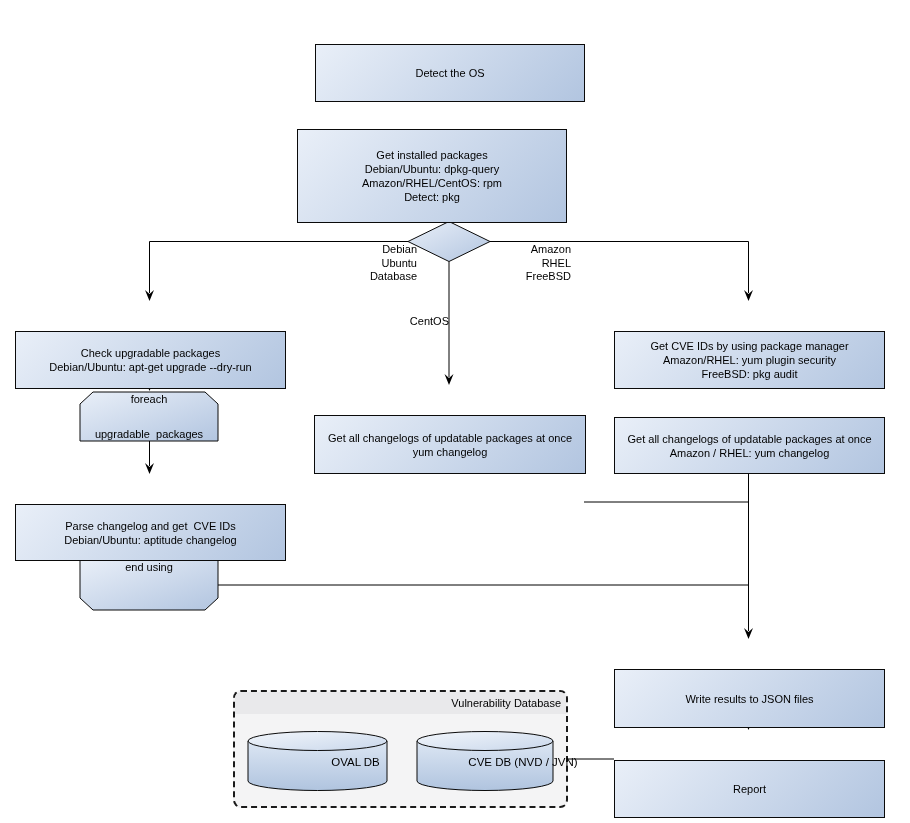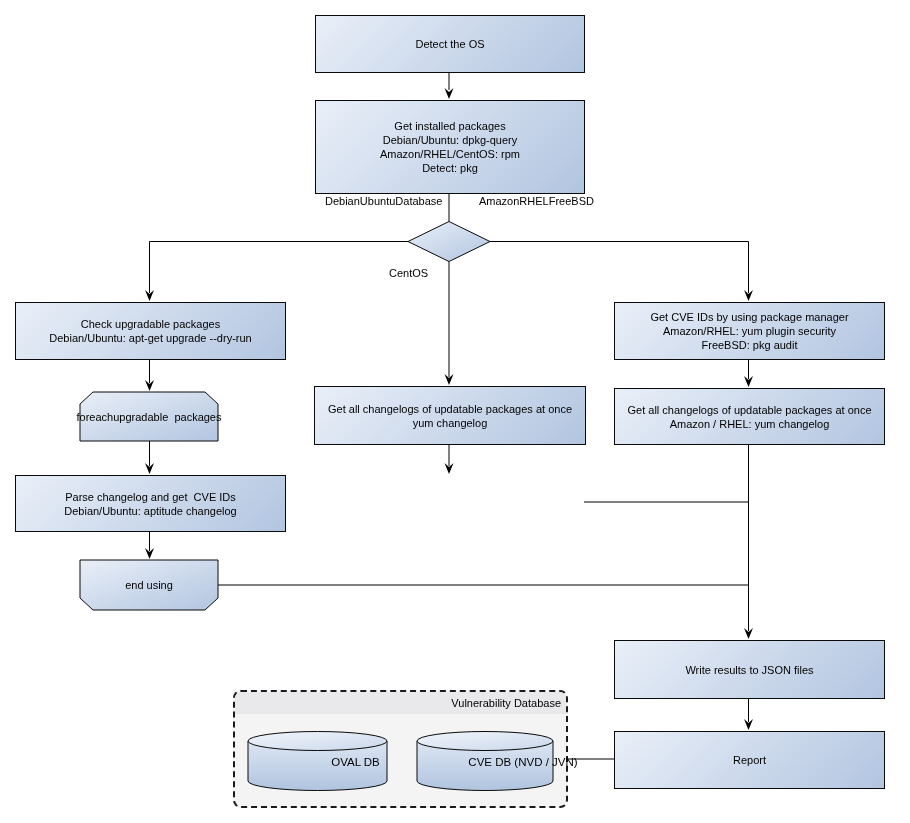--- a/index.html
+++ b/index.html
@@ -7,32 +7,32 @@
     position:relative;width:910px;height:823px;background:#ffffff;
     font-family:"Liberation Sans",sans-serif;color:#000;overflow:hidden;
   }
   .layer{position:absolute;left:0;top:0;}
   #shape-layer{z-index:2;}
   .node{
     position:absolute;z-index:3;
     background:linear-gradient(135deg,var(--node-gradient-start,#e9eff8) 0%,var(--node-gradient-end,#b2c5e0) 100%);
     border:1px solid var(--node-border,#0a0a0a);
     display:flex;flex-direction:column;align-items:center;justify-content:center;
-    font-size:11px;line-height:14px;text-align:center;
+    font-size:11px;line-height:14px;text-align:center;margin-top:29px;
   }
   .node-line{white-space:pre;}
   .shape-text{
     position:absolute;z-index:3;background:transparent;
-    display:flex;flex-direction:row;align-items:center;justify-content:center;
+    display:flex;flex-direction:column;align-items:center;justify-content:space-between;
     font-size:11px;line-height:14px;text-align:center;border-radius:21px;
   }
   .edge-label{
     position:absolute;z-index:3;
-    display:flex;flex-direction:row;align-items:flex-end;
-    font-size:11px;line-height:13.5px;text-align:center;background:transparent;
+    display:flex;flex-direction:column;align-items:flex-end;
+    font-size:11px;line-height:13.5px;text-align:center;background:transparent;margin-top:48px;
   }
   .db-container{
     position:absolute;z-index:1;left:233px;top:690px;width:335px;height:118px;
     box-sizing:border-box;border:2px dashed #1a1a1a;border-radius:8px;
     background:var(--container-fill,#f4f4f5);
   }
   .db-header{
     position:absolute;left:0;top:0;right:0;height:22px;
     background:var(--container-header,#e9e9eb);
     border-radius:6px 6px 0 0;
@@ -117,21 +117,21 @@
     <g>
       <path d="M417,741 v40 a68,9.5 0 0 0 136,0 v-40 z" fill="url(#gradCylBody)" stroke="#0a0a0a" stroke-width="1"></path>
       <ellipse cx="485" cy="741" rx="68" ry="9.5" fill="url(#gradCylLid)" stroke="#0a0a0a" stroke-width="1"></ellipse>
     </g>
   </svg>
 
   <div class="node" style="left:315px;top:15px;width:268px;height:56px">
     <div class="node-line">Detect the OS</div>
   </div>
 
-  <div class="node" style="left:315px;top:100px;width:268px;height:92px">
+  <div class="node" style="left:297px;top:100px;width:268px;height:92px">
     <div class="node-line">Get installed packages</div>
     <div class="node-line">Debian/Ubuntu: dpkg-query</div>
     <div class="node-line">Amazon/RHEL/CentOS: rpm</div>
     <div class="node-line">Detect: pkg</div>
   </div>
 
   <div class="node" style="left:15px;top:302px;width:269px;height:56px">
     <div class="node-line">Check upgradable packages</div>
     <div class="node-line">Debian/Ubuntu: apt-get upgrade --dry-run</div>
   </div>

